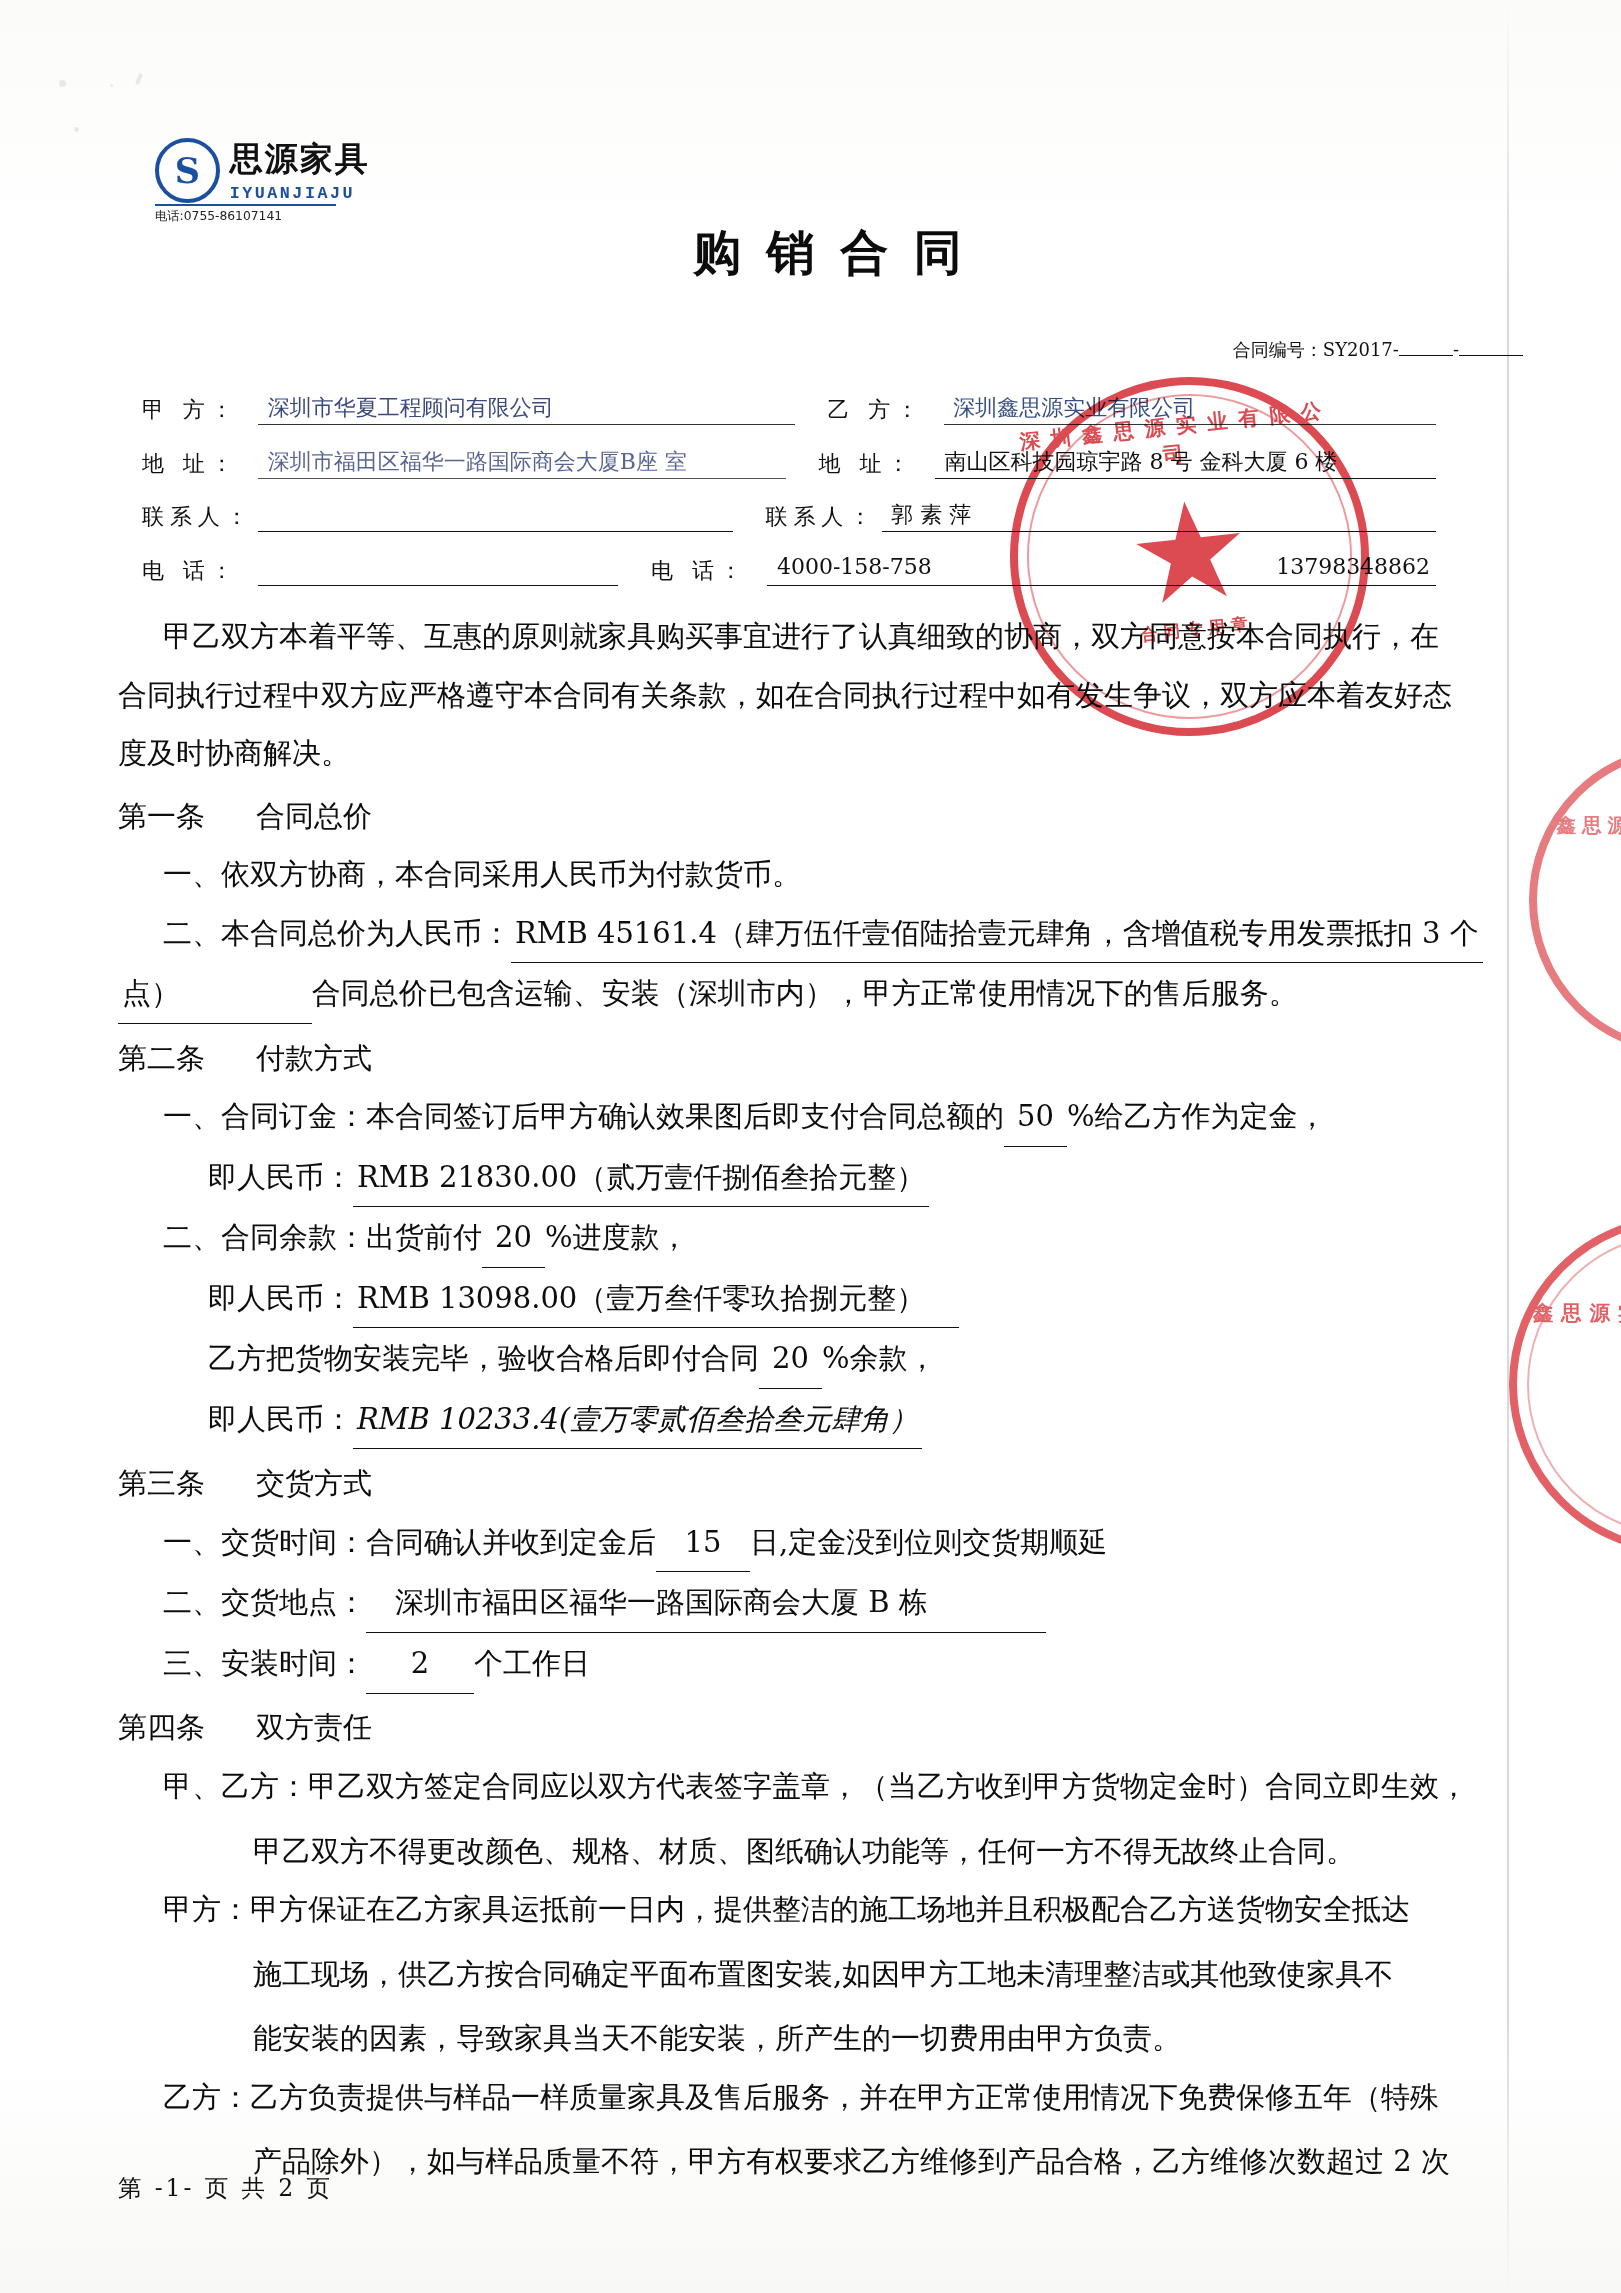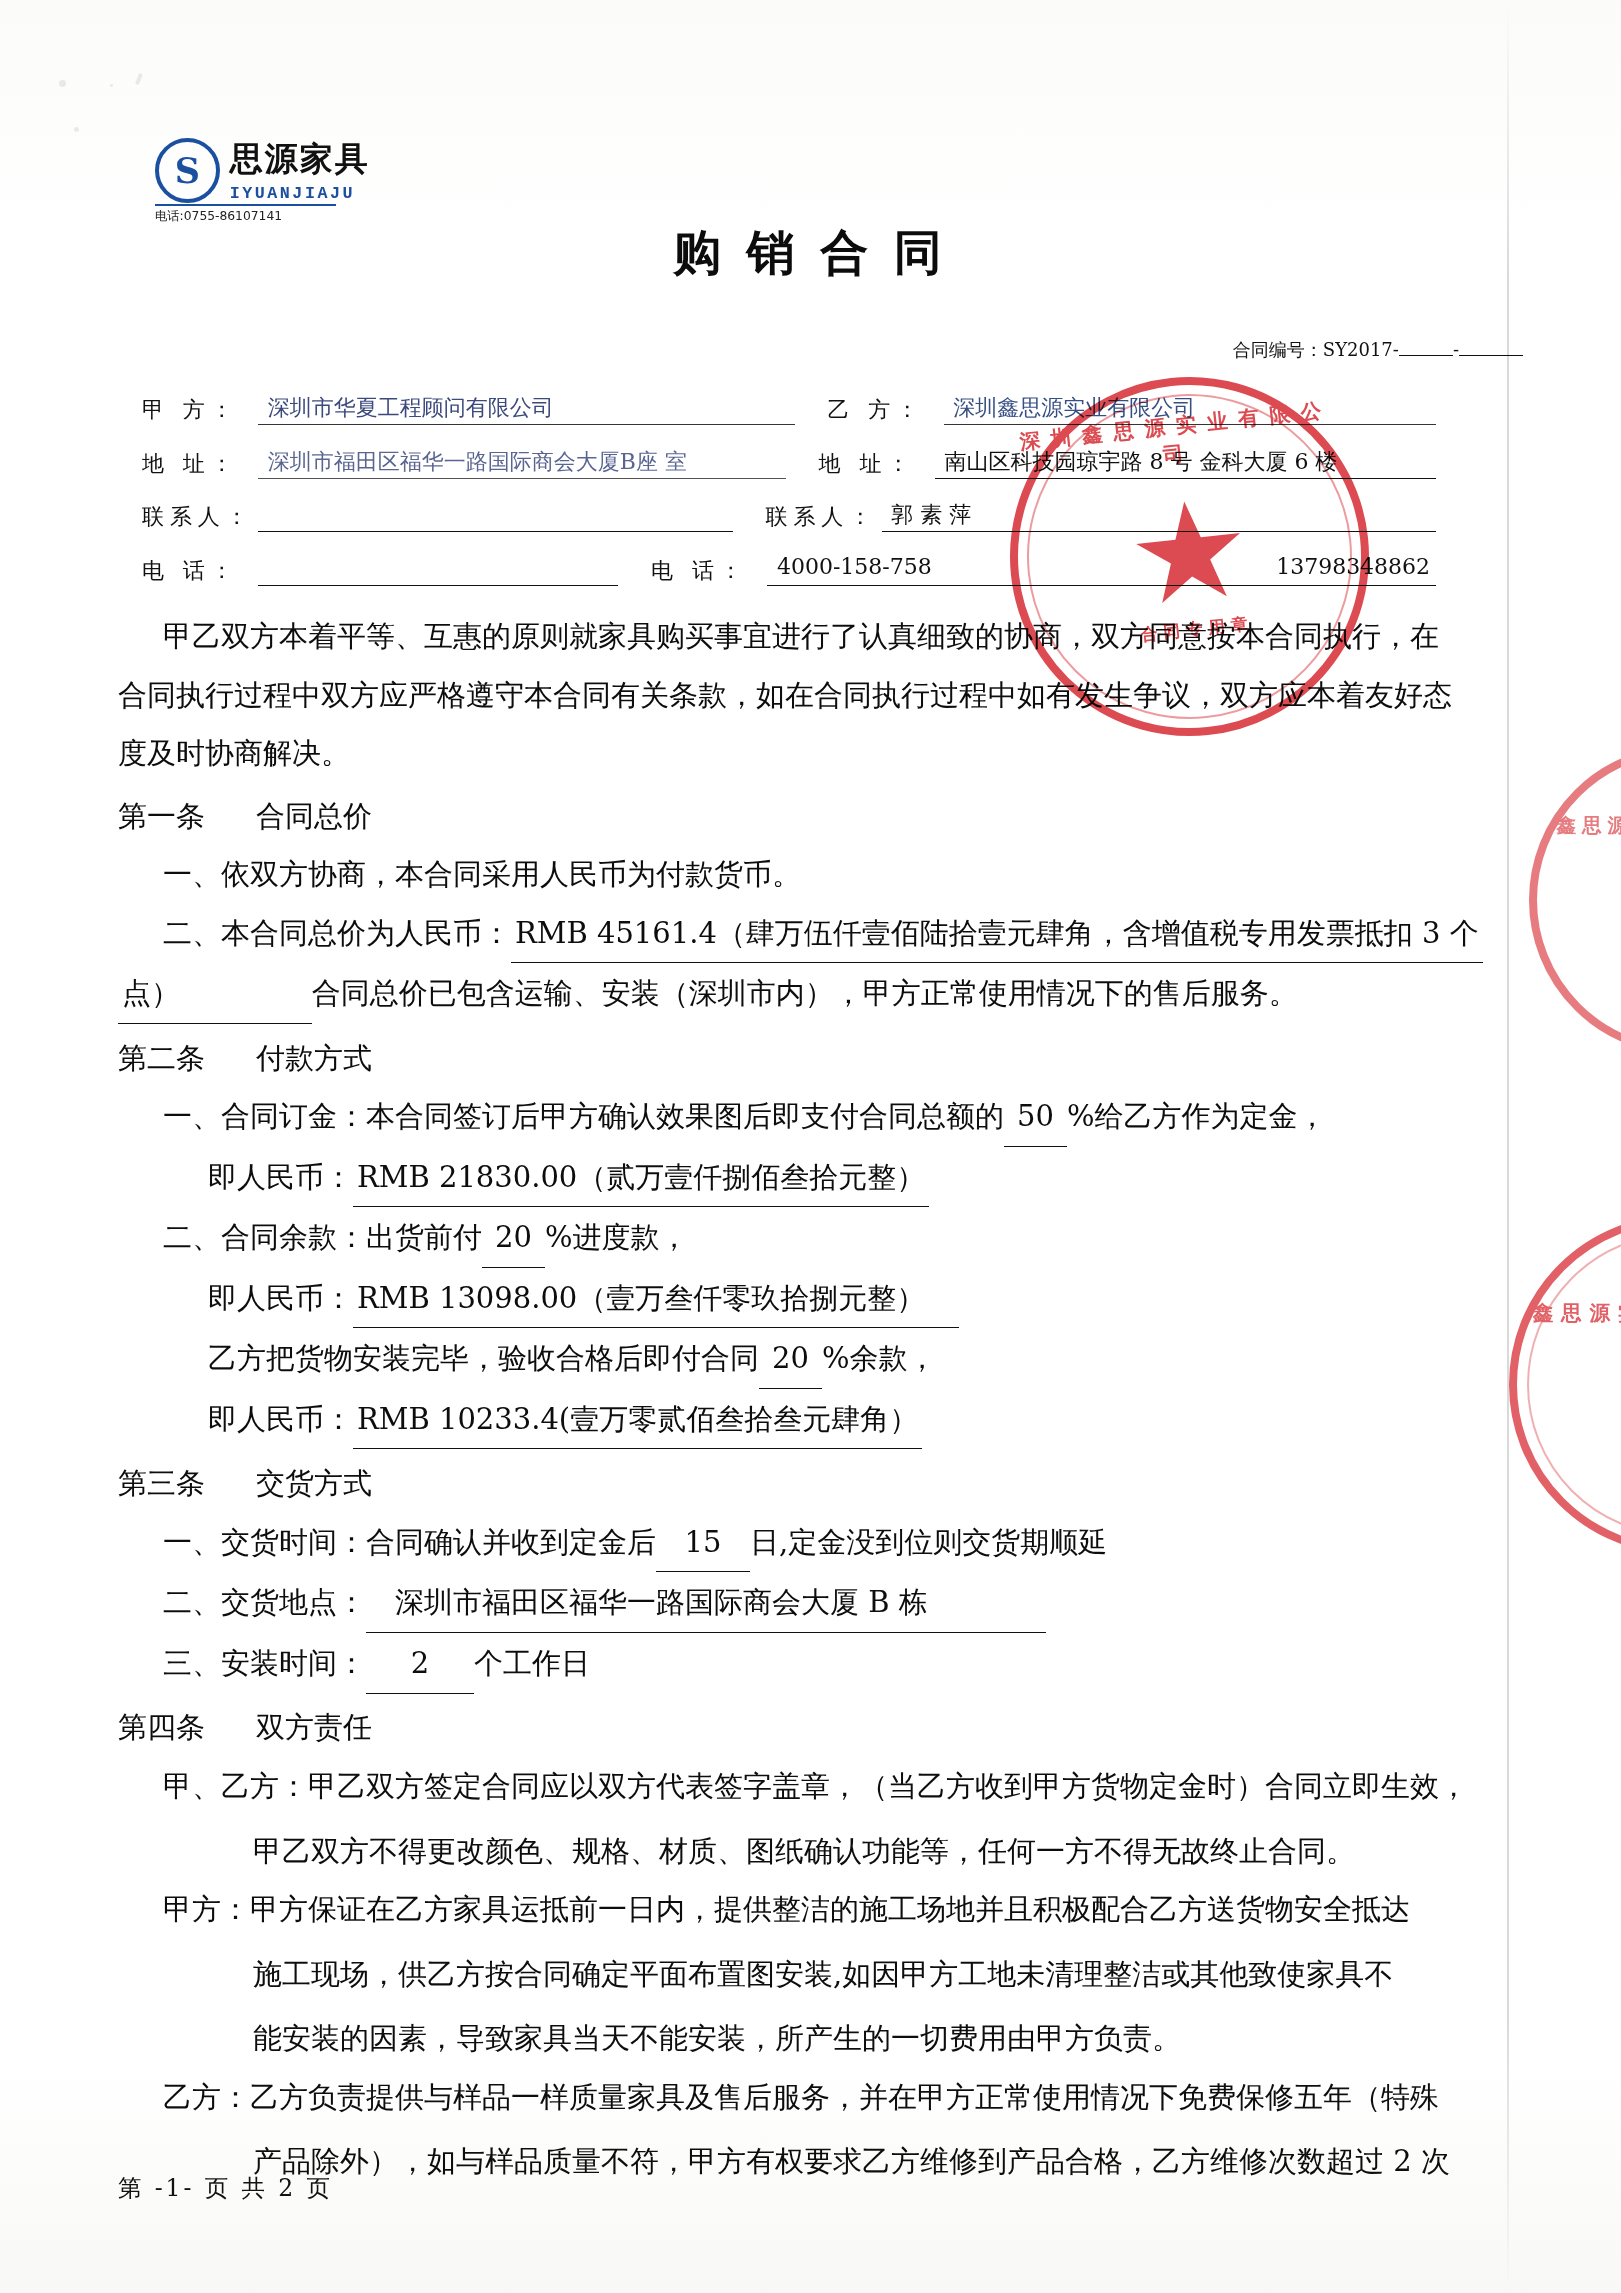--- a/index.html
+++ b/index.html
@@ -28,21 +28,21 @@
     display:flex;align-items:center;justify-content:center;
     color:#1b4fa0;font-size:35px;font-weight:bold;font-family:"DejaVu Serif","Liberation Serif",serif;
     line-height:1;
   }
   .logo-cn{font-size:33px;font-weight:bold;color:#111;letter-spacing:2px;font-family:"DejaVu Sans","Liberation Sans",sans-serif;}
   .logo-en{font-size:16.7px;color:#1b4fa0;letter-spacing:2.5px;font-weight:bold;margin-top:2px;font-family:Liberation Mono, monospace;}
   .logo-tel{font-size:12.3px;color:#222;border-top:2px solid #1b4fa0;padding-top:2px;margin-top:1px;width:181px;}
 
   
   .doc-title{
-    position:absolute;left:533px;top:221px;width:549px;
+    position:absolute;left:553px;top:221px;width:549px;
     text-align:center;
     font-family:Liberation Sans, sans-serif;
     font-size:48px;font-weight:bold;letter-spacing:25.5px;
     color:#0c0c0c;
     text-indent:25.5px;
   }
 
   .contract-no{
     position:absolute;right:98px;top:338px;
     font-family:"DejaVu Serif","Liberation Serif",serif;
@@ -227,21 +227,21 @@
     <p class="p ind2">
       <span>二、合同余款：出货前付</span><span class="u-sm">20</span><span>%进度款，</span>
     </p>
     <p class="p ind3">
       <span>即人民币：</span><span class="u" style="min-width:598px;">RMB      13098.00（壹万叁仟零玖拾捌元整）</span>
     </p>
     <p class="p ind3">
       <span>乙方把货物安装完毕，验收合格后即付合同</span><span class="u-sm">20</span><span>%余款，</span>
     </p>
     <p class="p ind3">
-      <span>即人民币：</span><span class="u" style="min-width:549px;">RMB    10233.4(壹万零贰佰叁拾叁元肆角）</span>
+      <span>即人民币：</span><span class="u" style="min-width:549px;font-style:italic;">RMB    10233.4(壹万零贰佰叁拾叁元肆角）</span>
     </p>
 
     <p class="p clause">
       <span class="cn">第三条</span><span class="ct">交货方式</span>
     </p>
     <p class="p ind2">
       <span>一、交货时间：合同确认并收到定金后</span><span class="u-sm" style="min-width:94px;">15</span><span>日,定金没到位则交货期顺延</span>
     </p>
     <p class="p ind2">
       <span>二、交货地点：</span><span class="u" style="min-width:647px;padding-left:29px;">深圳市福田区福华一路国际商会大厦 B 栋</span>

